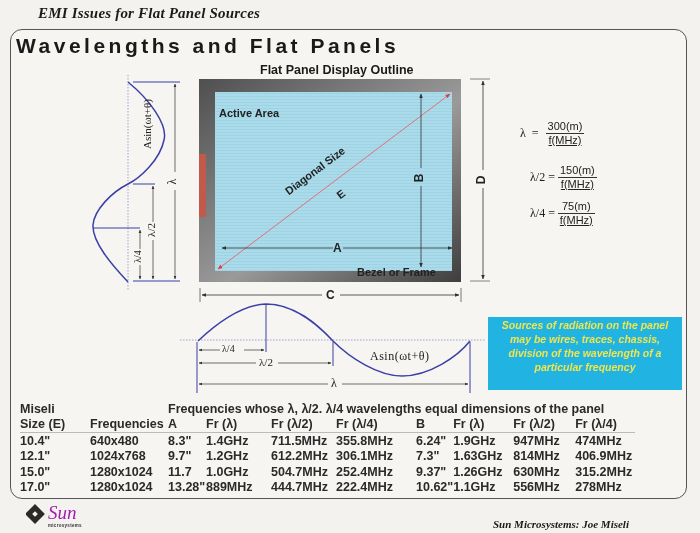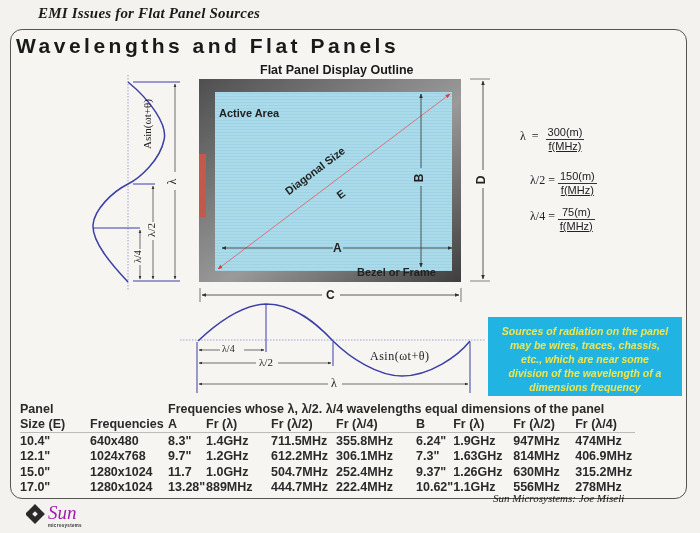--- a/index.html
+++ b/index.html
@@ -22,39 +22,39 @@
     .main-title {
       left: 0; width: 600px; top: 34px; 
       font-weight: bold; font-size: 21px; letter-spacing: 3.5px; color: #1a1a1a; margin-left: 16px;
     }
     .sub-title {
       left: 260px; top: 63px; font-weight: bold; font-size: 12.5px; color: #1a1a1a;
     }
     .formulas { left: 520px; top: 118px; width: 150px; font-size: 11px; color: #222; }
     .formula { position: absolute; display: flex; align-items: center; }
     .formula .lhs { font-family: "Liberation Serif", "DejaVu Serif", serif; font-size: 12px; }
-    .frac { display: inline-flex; flex-direction: column; align-items: center; margin-left: 3px; margin-top: 6px; }
+    .frac { display: inline-flex; flex-direction: column; align-items: center; margin-left: 3px; }
     .frac .num { border-bottom: 1px solid #333; padding: 0 2px; line-height: 13px; }
     .frac .den { line-height: 13px; text-decoration: underline; }
     .callout {
       left: 488px; top: 317px; width: 194px; height: 72px; background: #21b4e3;
       color: #f3e44a; font-style: italic; font-weight: bold; font-size: 10.5px;
-      text-align: center; line-height: 14px; padding-top: 7px;
+      text-align: center; line-height: 14px; padding-top: 1px;
     }
     .callout div { white-space: nowrap; }
     table.freq {
       position: absolute; left: 20px; top: 401px; border-collapse: collapse;
       font-weight: bold; font-size: 12.5px; color: #2a2a2a;
     }
     table.freq td { padding: 0; height: 15.5px; white-space: nowrap; vertical-align: middle; }
     .greek { font-family: "Liberation Serif", "DejaVu Serif", serif; font-weight: normal; }
     .footer-logo { left: 26px; top: 503px; }
     .footer-credit {
-      left: 493px; top: 492px; font-family: "Liberation Serif", "DejaVu Serif", serif;
-      font-weight: normal; font-style: italic; font-size: 11px; color: #1a1a1a;
+      left: 493px; top: 518px; font-family: "Liberation Serif", "DejaVu Serif", serif;
+      font-weight: bold; font-style: italic; font-size: 11px; color: #1a1a1a;
     }
   </style>
 </head>
 <body>
 
 <div class="abs header-title">EMI Issues for Flat Panel Sources</div>
 
 <div class="abs card"></div>
 
 <div class="abs main-title">Wavelengths and Flat Panels</div>
@@ -188,41 +188,40 @@
     <span class="frac">
         <span class="num" style="padding:0 4px">75(m)</span>
         <span class="den">f(MHz)</span>
       </span>
   </div>
 </div>
 
 <div class="abs callout">
   <div>Sources of radiation on the panel</div>
   <div>may be wires, traces, chassis,</div>
-  <div>etc., which are near some</div>
   <div>division of the wavelength of a</div>
-  <div>dimensions frequency</div>
+  <div>particular frequency</div>
 </div>
 
 <table class="freq">
   <colgroup>
     <col style="width:70px">
       <col style="width:78px">
       <col style="width:38px">
       <col style="width:65px">
     <col style="width:65px">
       <col style="width:80px">
       <col style="width:37px">
       <col style="width:60px">
     <col style="width:62px">
       <col style="width:60px">
   </colgroup>
   <tbody>
       <tr>
-    <td>Panel</td>
+    <td>Miseli</td>
     <td></td>
     <td colspan="8">Frequencies whose λ, λ/2. λ/4 wavelengths equal dimensions of the panel</td>
   </tr>
   <tr style="border-bottom:1px solid #bbb">
     <td>Size (E)</td>
     <td>Frequencies</td>
     <td>A</td>
     <td>Fr (λ)</td>
     <td>Fr (λ/2)</td>
     <td>Fr (λ/4)</td>

